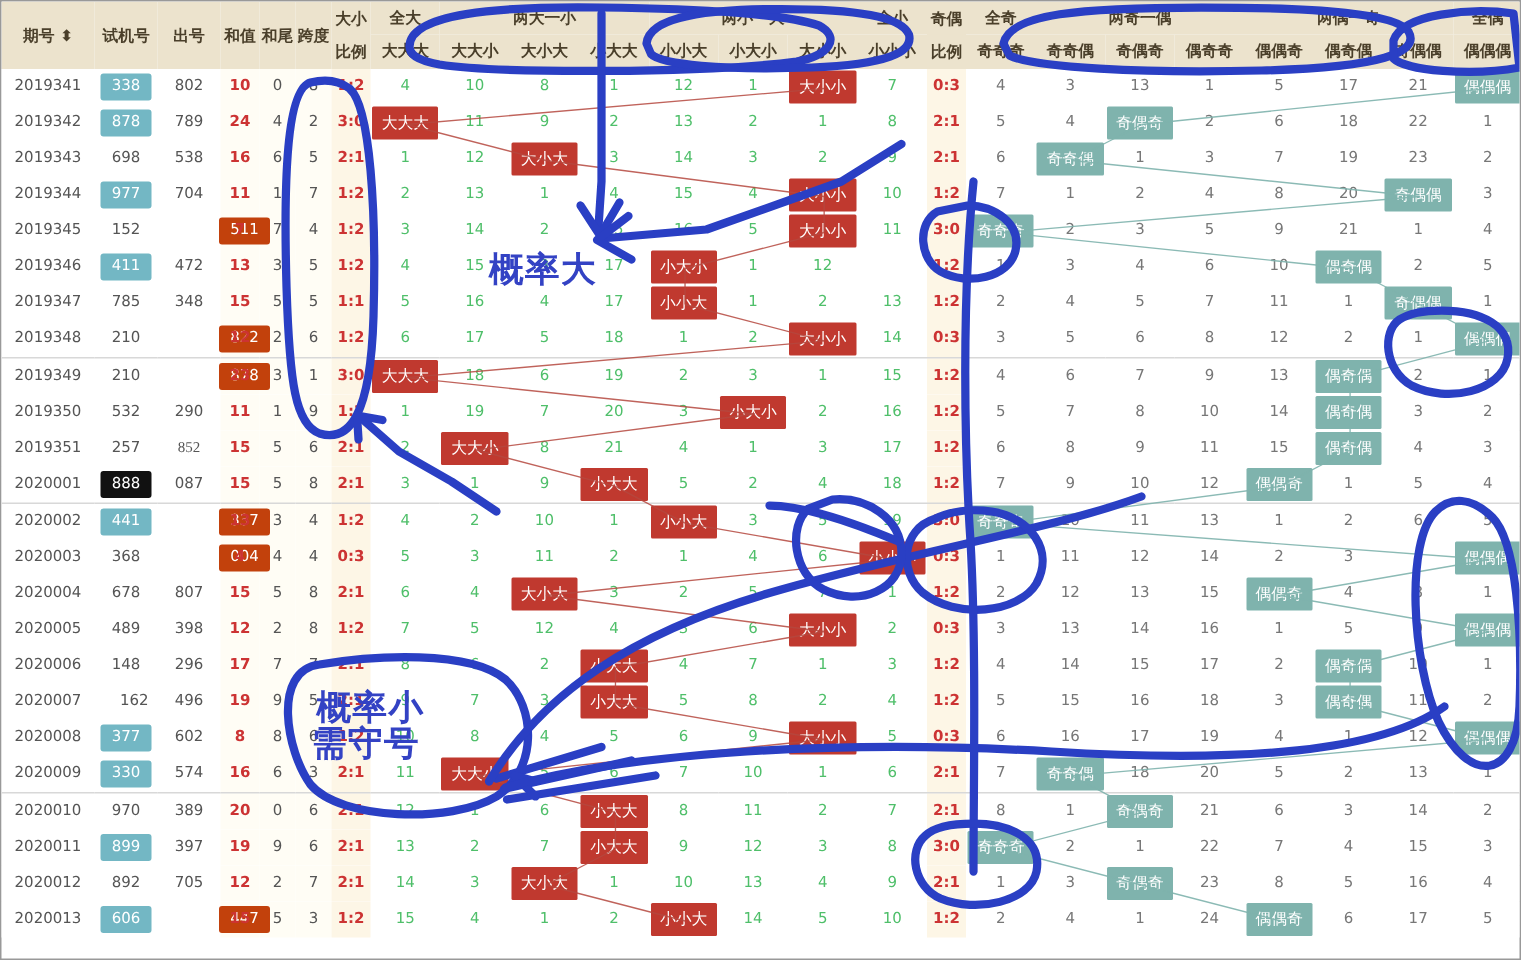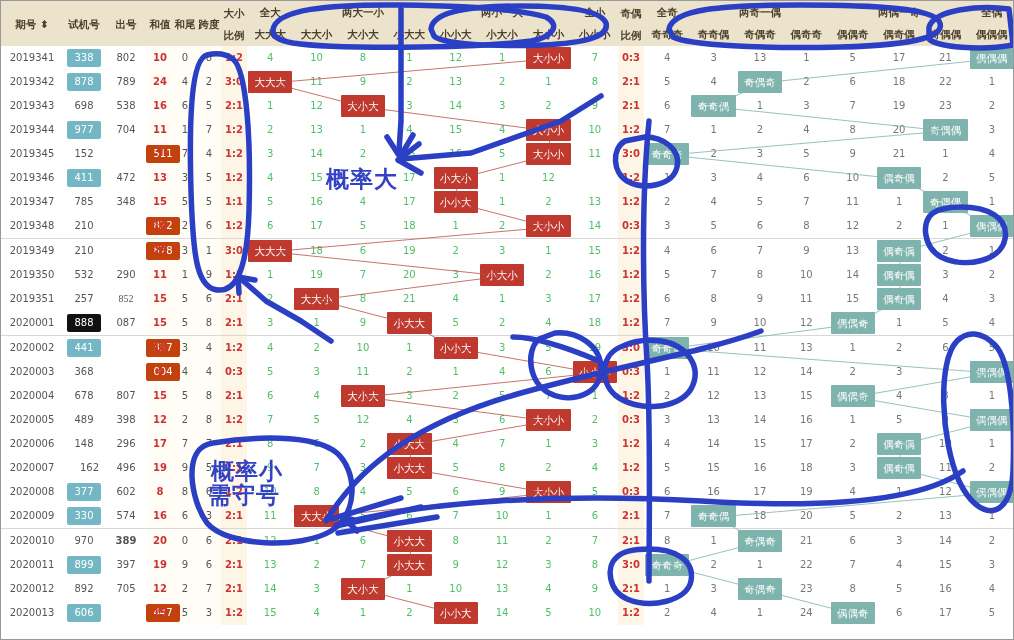--- a/index.html
+++ b/index.html
@@ -760,21 +760,21 @@
           <td class="odd">18</td>
           <td class="odd">20</td>
           <td class="odd">5</td>
           <td class="odd">2</td>
           <td class="odd">13</td>
           <td class="odd">1</td>
         </tr>
         <tr>
           <td class="issue">2020010</td>
           <td class="shiji"><span class="" style="color: rgb(85, 85, 85);">970</span></td>
-          <td class="chuhao"><span class="" style="color: rgb(85, 85, 85); font-weight: bold;">389</span></td>
+          <td class="chuhao"><span class="" style="color: rgb(85, 85, 85);">389</span></td>
           <td class="hezhi">20</td>
           <td class="hewei">0</td>
           <td class="kuadu">6</td>
           <td class="ratio">2:1</td>
           <td class="big">12</td>
           <td class="big">1</td>
           <td class="big">6</td>
           <td class="big" style="padding: 0px;">
             <span class="badge-red">小大大</span>
           </td>

